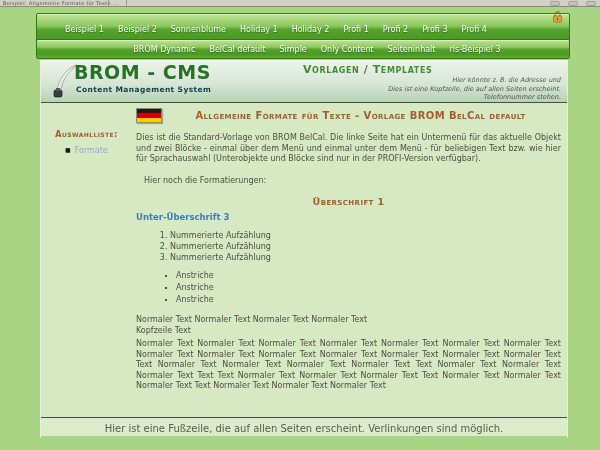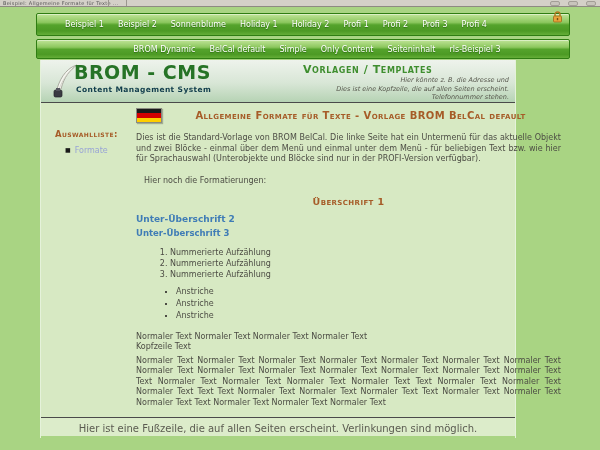--- a/index.html
+++ b/index.html
@@ -25,31 +25,31 @@
 
   
   .navbar {
     position:absolute; left:36px; width:534px;
     background:linear-gradient(180deg,#c0e498 0%,#8cc75e 40%,#55a32c 52%,#4c9a24 80%,#65ae38 100%);
     border:1px solid #2f7d12; border-radius:2px;
     display:flex; align-items:center; gap:14px;
     padding-left:28px;
     box-shadow:inset 0 1px 0 rgba(255,255,255,.45);
   }
-  .navbar-1 { top:13px; height:23px; }
+  .navbar-1 { top:13px; height:32px; }
   .navbar-2 { top:39px; height:20px;justify-content:center; }
   .nav-item {
     color:#ffffff; font-size:8px; cursor:pointer;
     text-shadow:0 1px 1px rgba(20,70,0,.55); white-space:nowrap;
   }
   .lock-icon { position:absolute; right:6px; top:-3px; width:11px; height:12px; }
 
   
   .page-panel {
-    position:absolute; left:40px; top:60px; width:476px; height:378px;
+    position:absolute; left:40px; top:60px; width:528px; height:378px;
     border-left:1px solid rgba(255,255,255,.7);
     border-right:1px solid rgba(255,255,255,.7);
   }
 
   
   .page-header {
     position:relative; height:43px;
     background:linear-gradient(180deg,#eef3ec 0%,#d8e6d6 55%,#b6d3b4 100%);
     border-bottom:1px solid #4a4a4a;
   }
@@ -195,21 +195,20 @@
     <div class="main-col">
       <div class="flag-row">
         <div class="german-flag"></div>
         <div class="main-title">Allgemeine Formate für Texte - Vorlage BROM BelCal default</div>
       </div>
 
       <div class="intro-para">Dies ist die Standard-Vorlage von BROM BelCal. Die linke Seite hat ein Untermenü für das aktuelle Objekt und zwei Blöcke - einmal über dem Menü und einmal unter dem Menü - für beliebigen Text bzw. wie hier für Sprachauswahl (Unterobjekte und Blöcke sind nur in der PROFI-Version verfügbar).</div>
       <div class="formats-intro">Hier noch die Formatierungen:</div>
 
       <div class="heading-1">Überschrift 1</div>
-      <div class="subheading-2">Unter-Überschrift 2</div>
       <div class="subheading-3">Unter-Überschrift 3</div>
 
       <ol class="num-list">
         <li>Nummerierte Aufzählung</li>
         <li>Nummerierte Aufzählung</li>
         <li>Nummerierte Aufzählung</li>
       </ol>
 
       <ul class="sq-list">
         <li>Anstriche</li>

